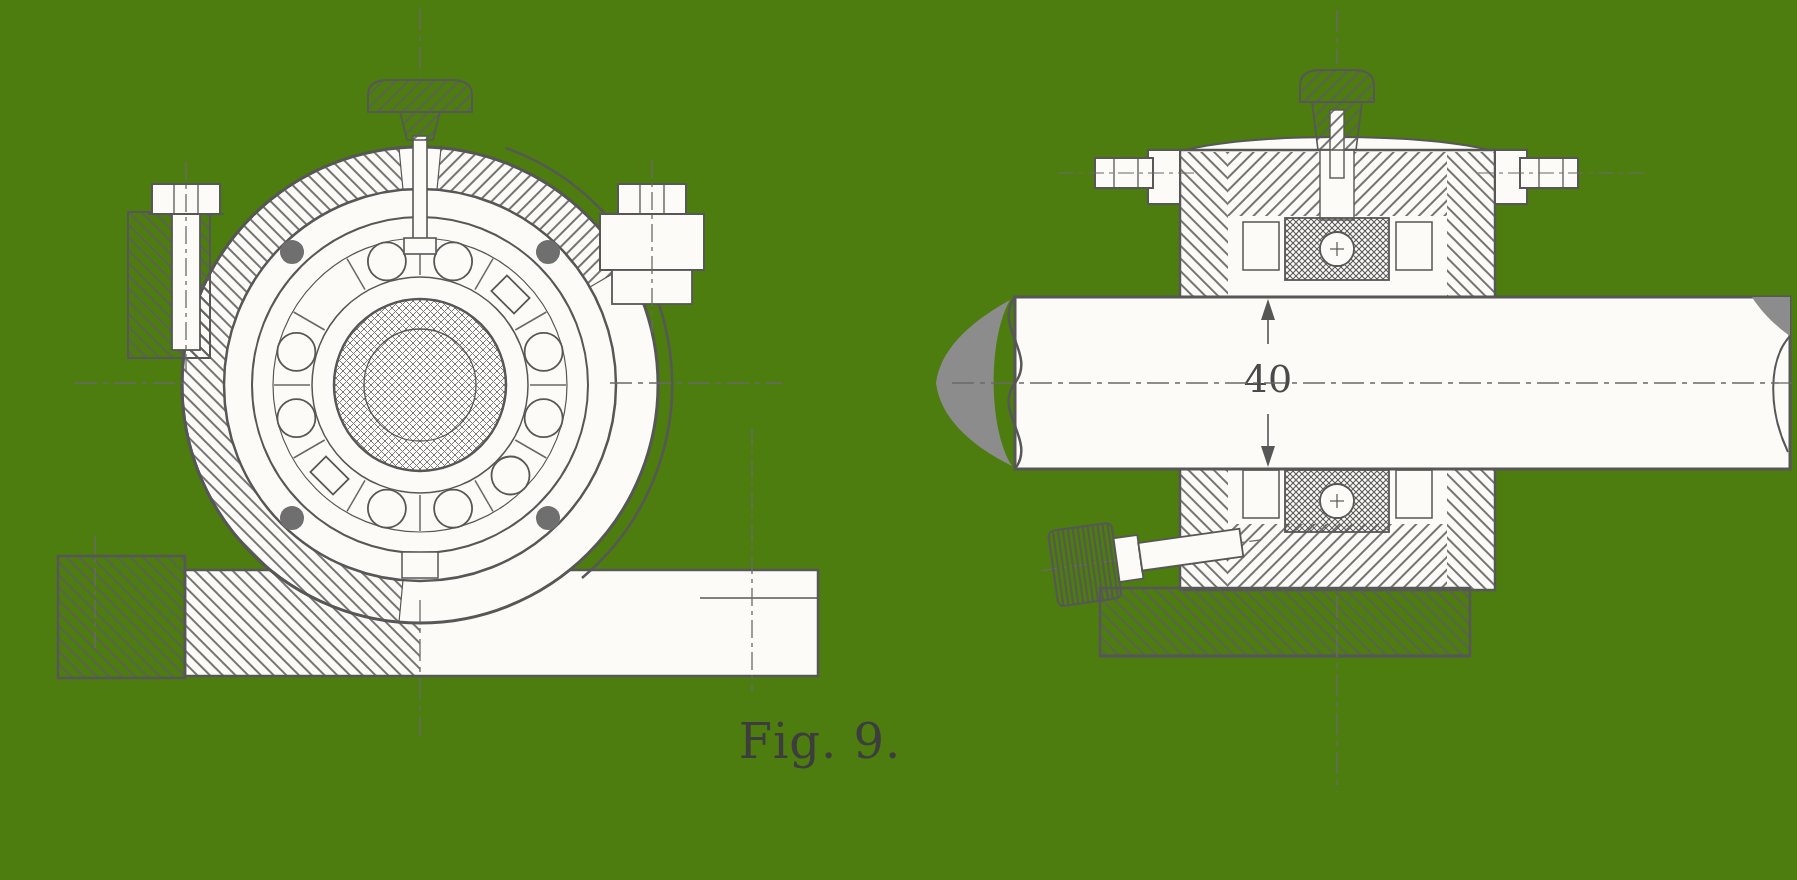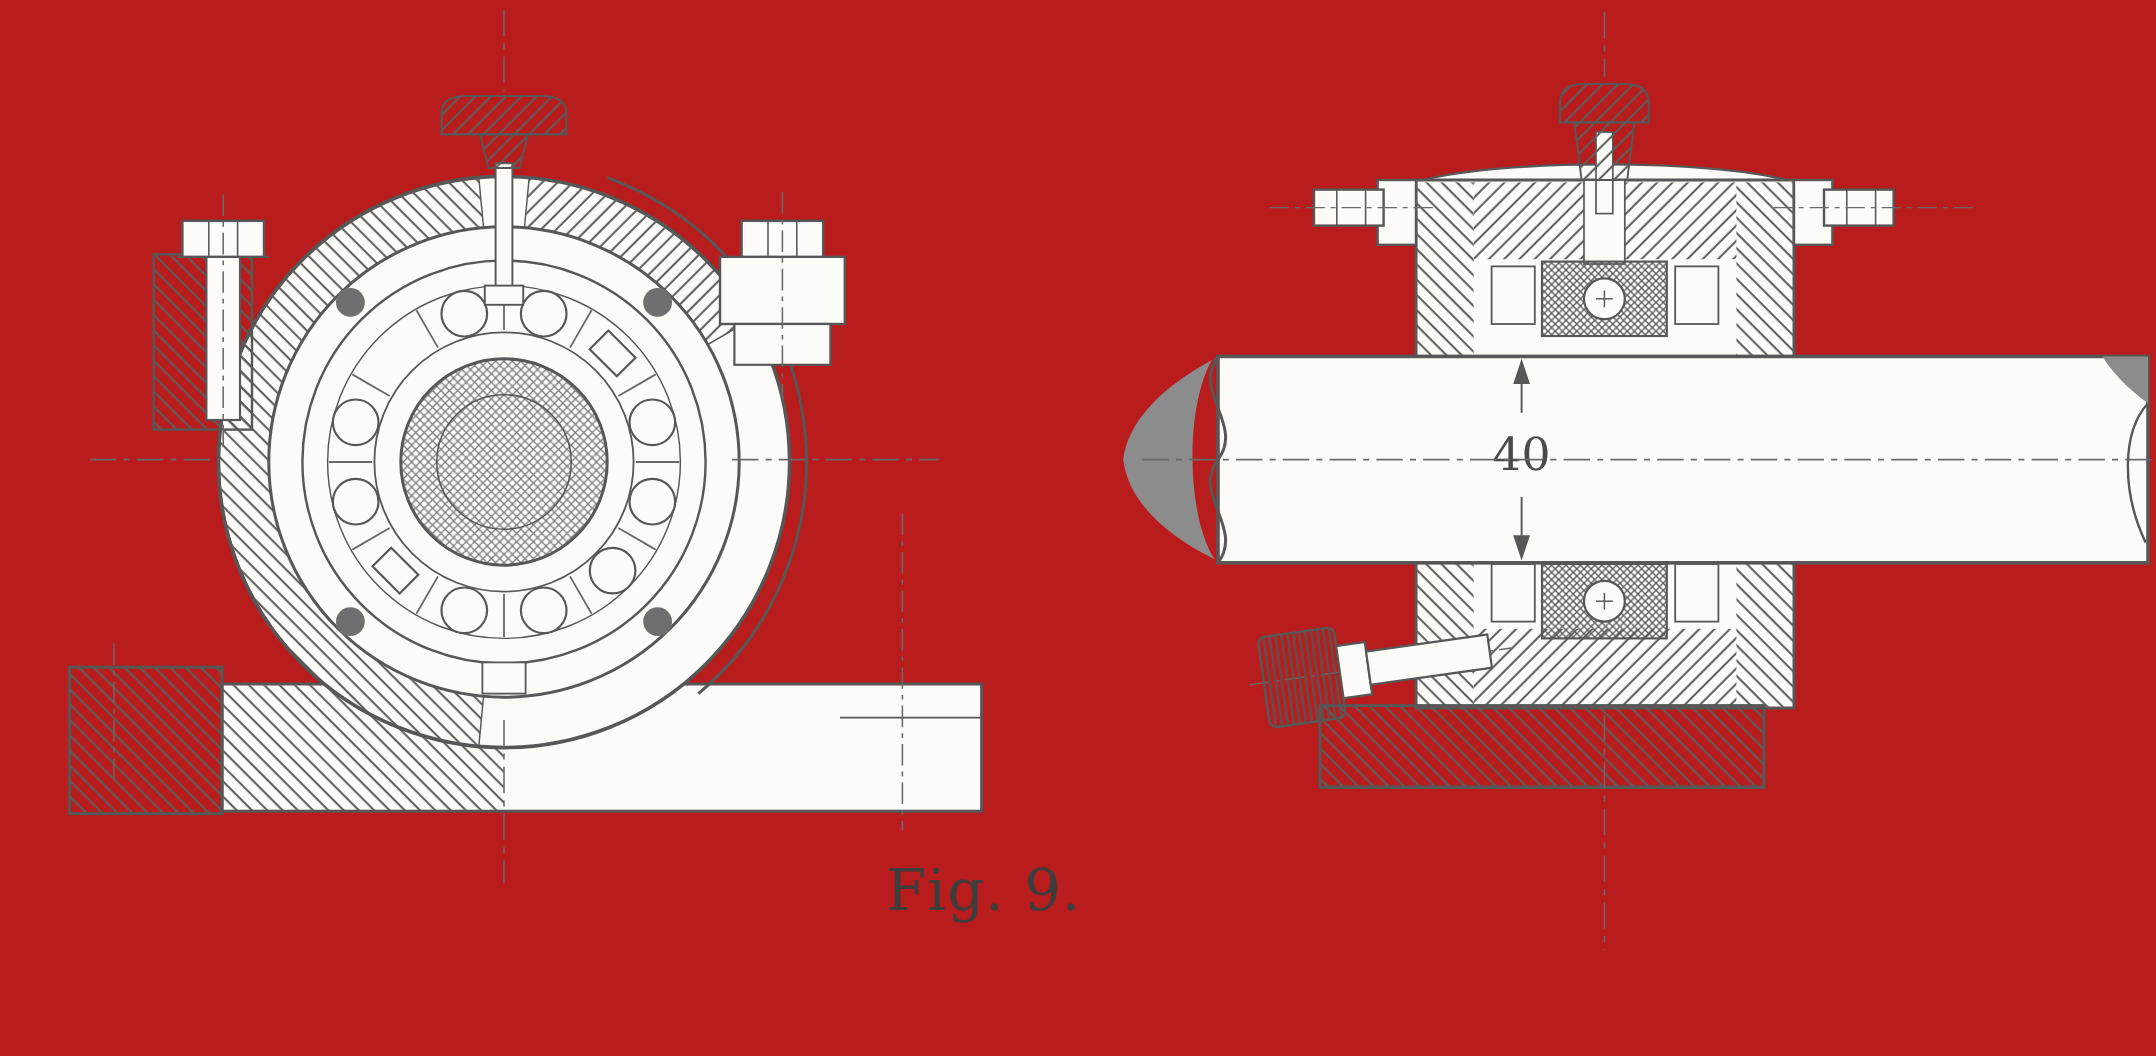--- a/index.html
+++ b/index.html
@@ -1,22 +1,21 @@
 <!DOCTYPE html>
 <html><head>
 <meta charset="utf-8">
 <style>
   html,body{margin:0;padding:0;background:#ffffff;}
   .page{
     position:relative;
     width:1797px;height:880px;
-    background:#b91c1c;
+    background:#4d7c0f;
     overflow:hidden;
     font-family:"DejaVu Serif", serif;
-    text-decoration:underline;
   }
   svg{position:absolute;inset:0;display:block;}
   .caption{
     font-family:"DejaVu Serif", serif;
     font-size:48px;
     fill:#3d3d3d;
     letter-spacing:1px;
   }
   .dim-text{
     font-family:"DejaVu Serif", serif;

